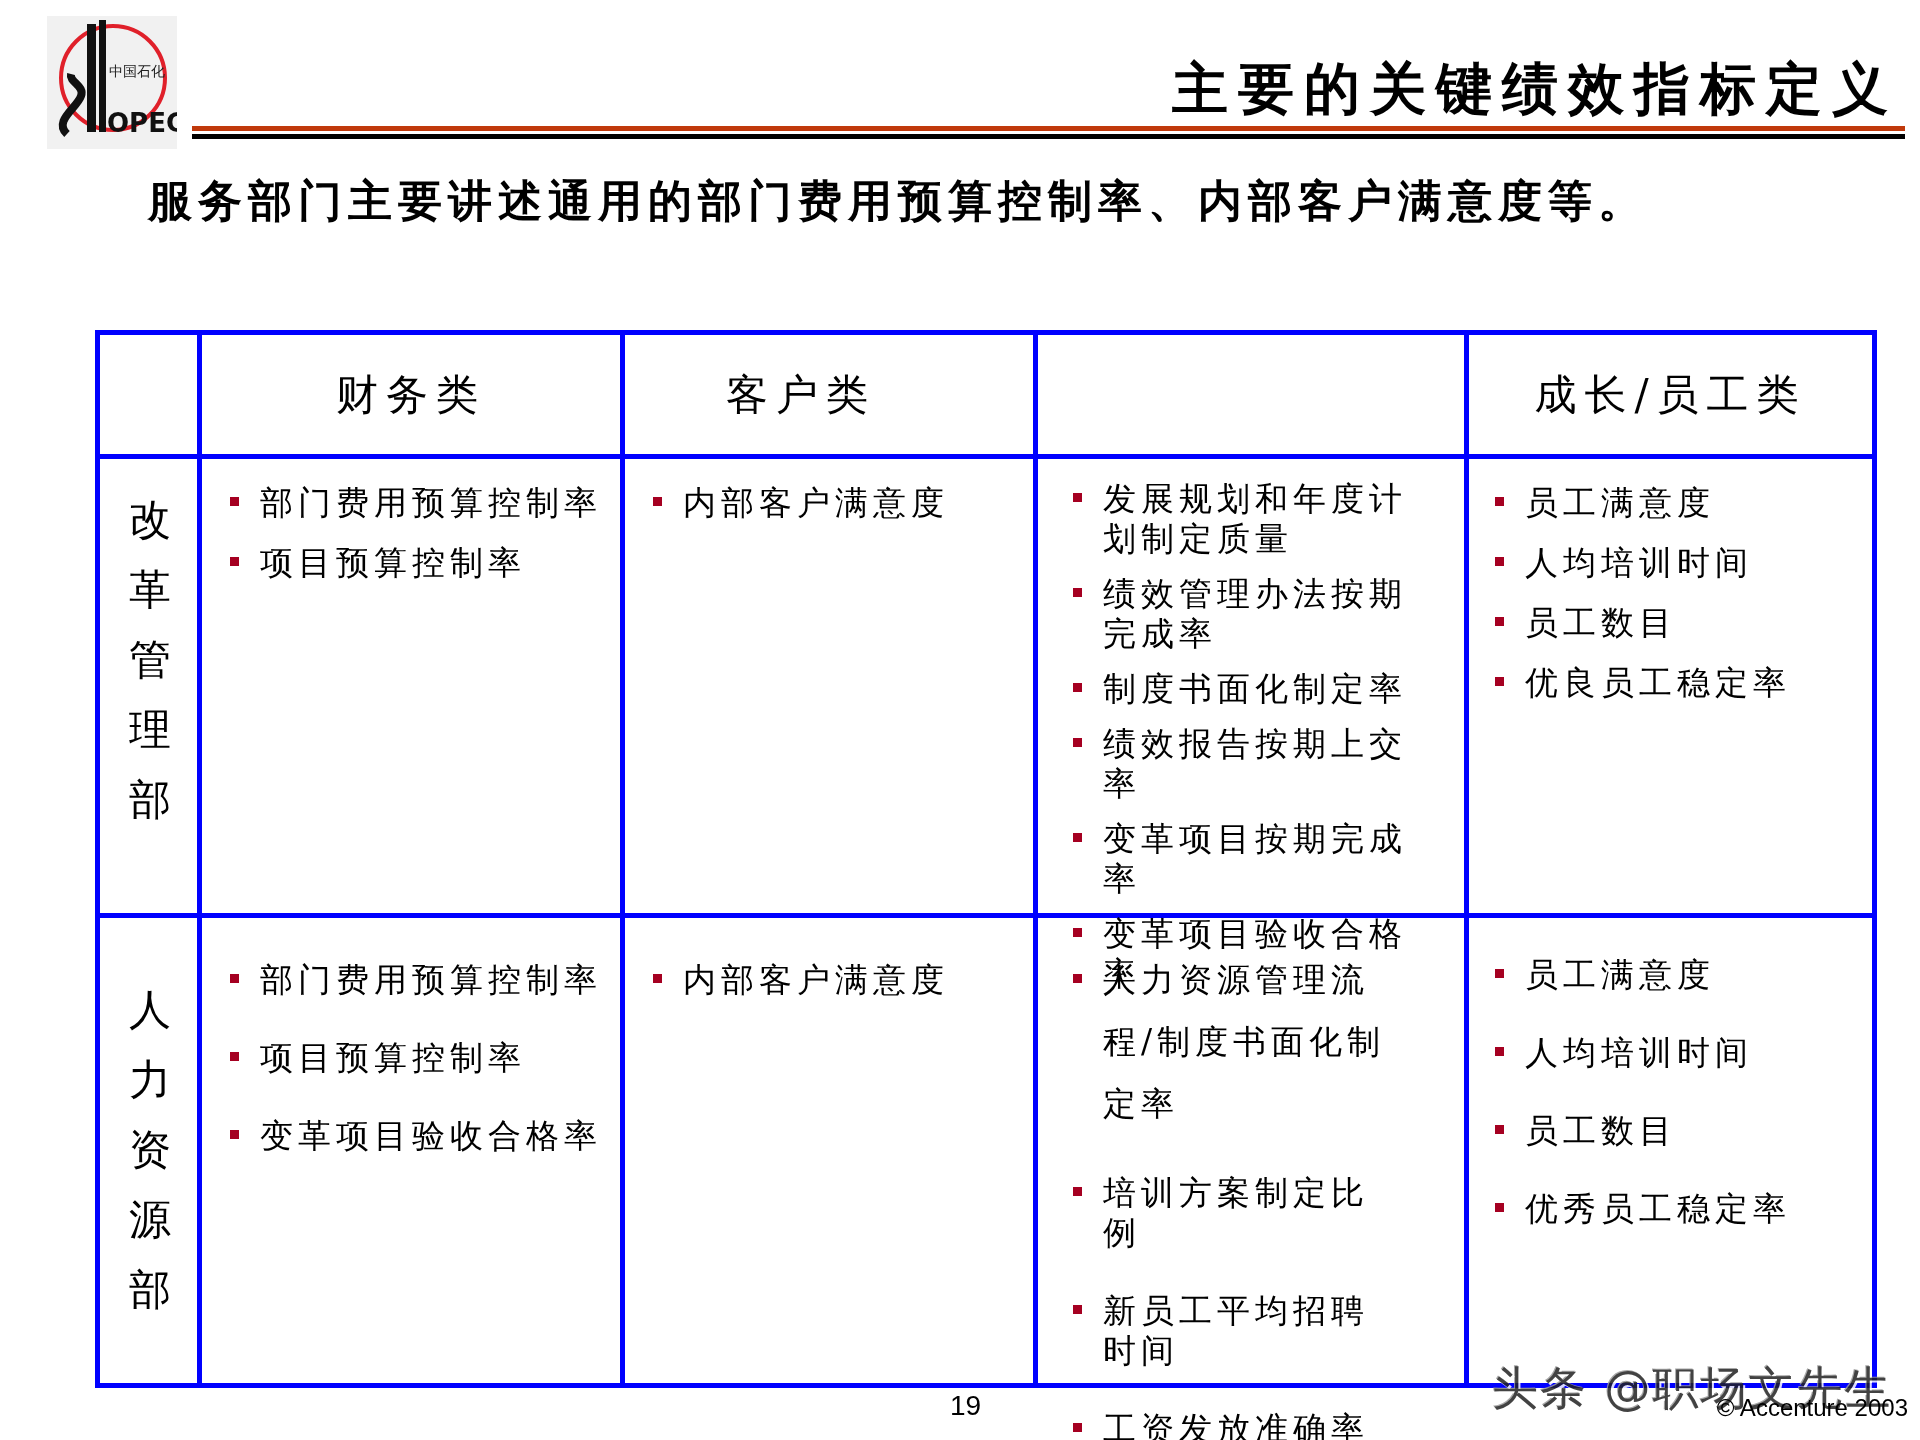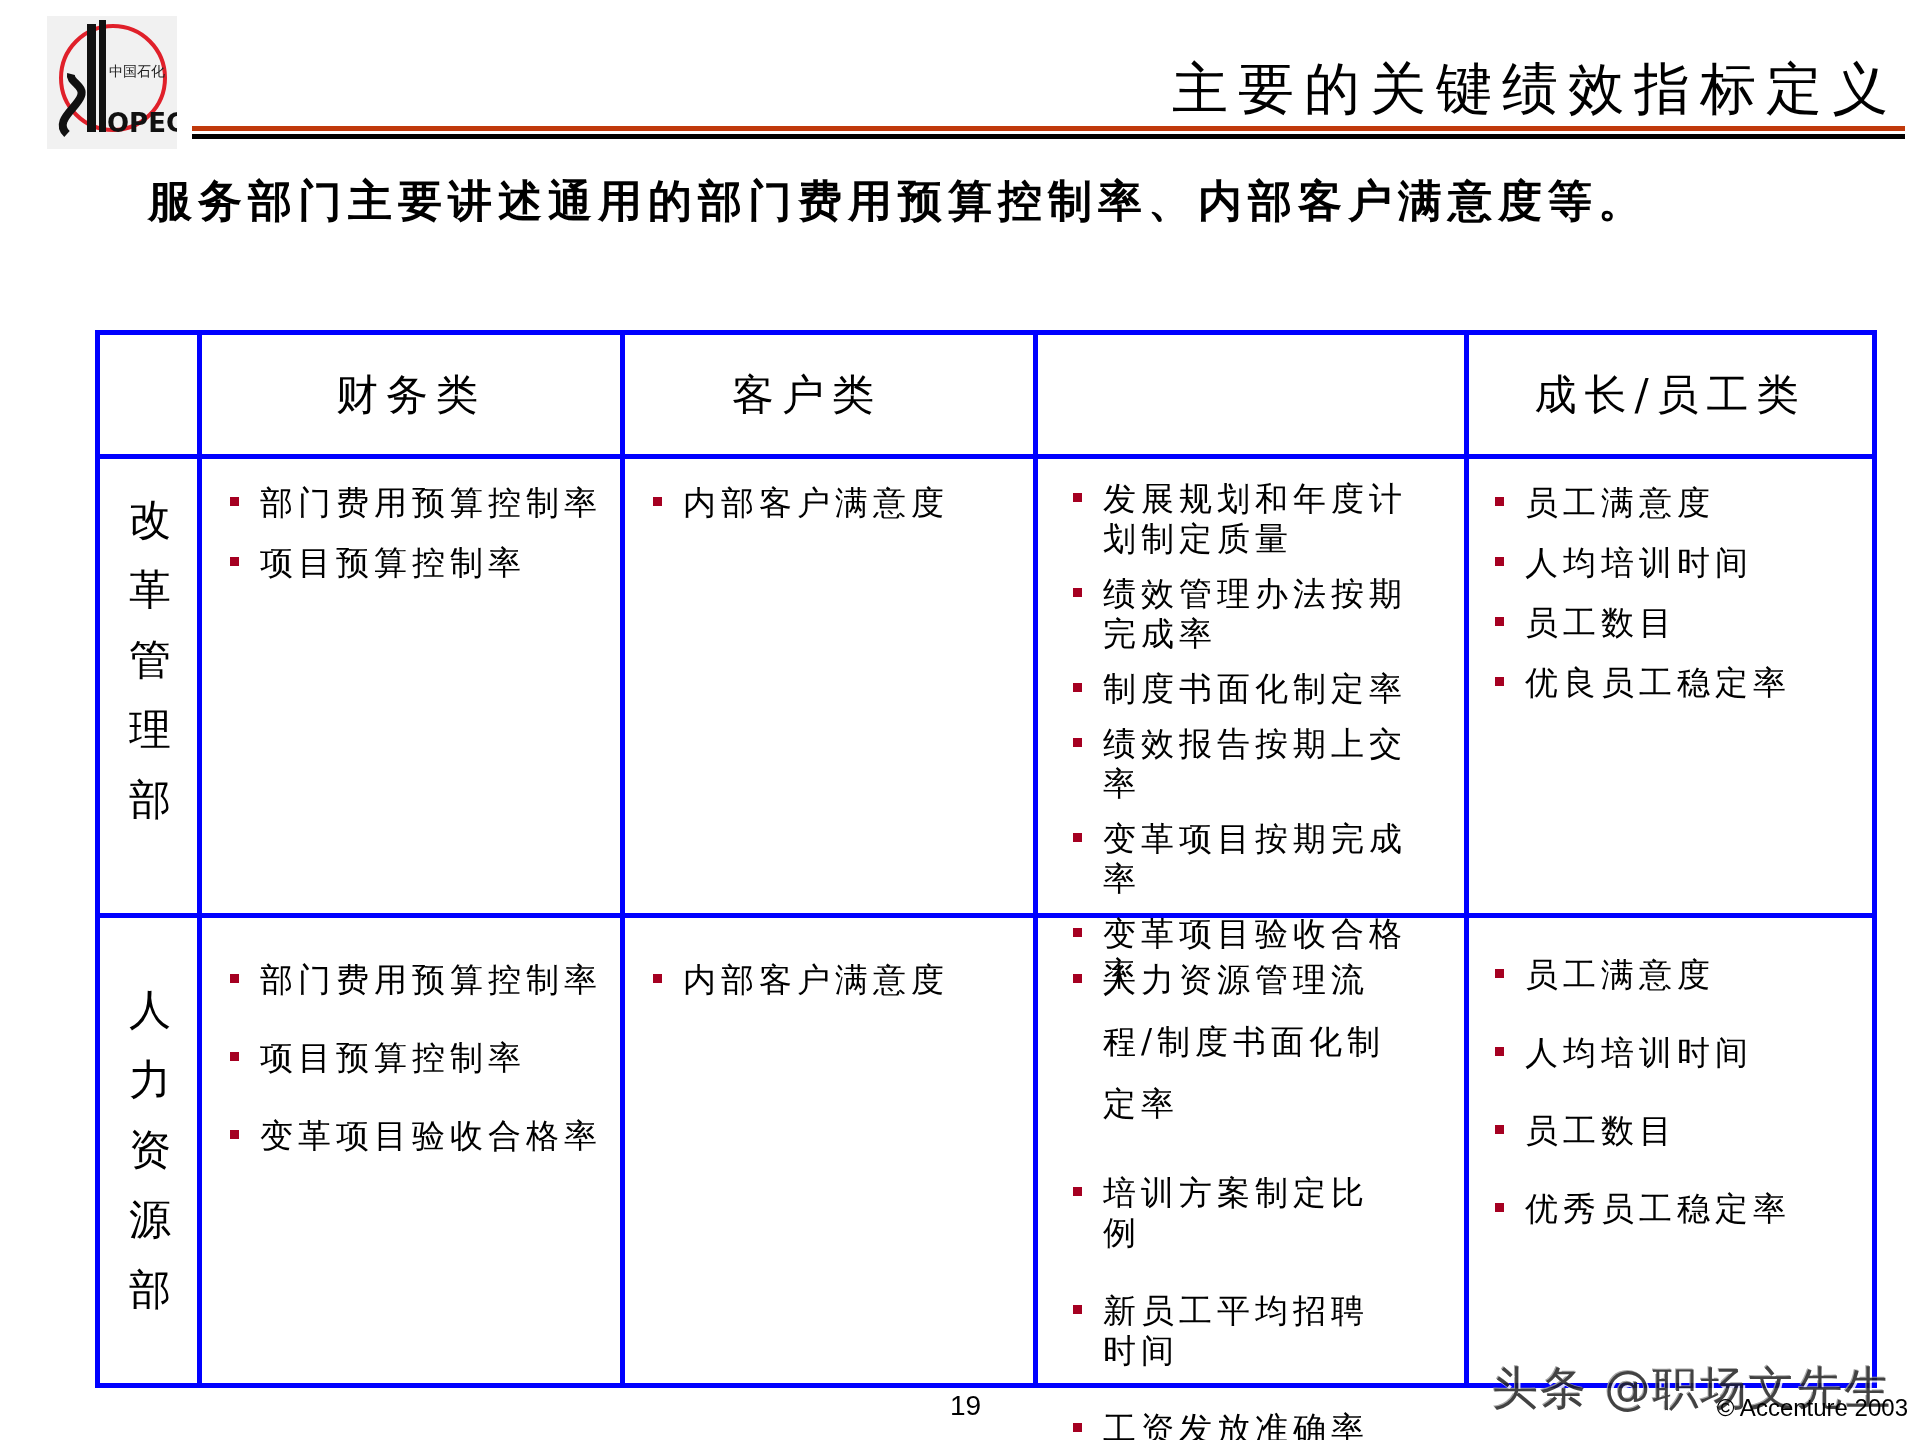--- a/index.html
+++ b/index.html
@@ -2,21 +2,21 @@
 <html><head>
 <meta charset="utf-8">
 <style>
   html, body { margin:0; padding:0; background:#ffffff; }
   body { width:1920px; height:1440px; position:relative; overflow:hidden;
          font-family:"DejaVu Serif","Liberation Serif",serif; color:#000; }
 
   .logo { position:absolute; left:47px; top:16px; width:130px; height:133px; background:#f1f1f1; }
   .logo svg { width:100%; height:100%; display:block; }
 
-  .title { position:absolute; right:22px; top:52px; font-size:56px; font-weight:normal;
+  .title { position:absolute; right:22px; top:52px; font-size:56px; font-weight:bold;
            letter-spacing:10px; font-family:"DejaVu Sans","Liberation Sans",sans-serif; }
   .rule-red { position:absolute; left:192px; right:15px; top:126px; height:5px; background:#c0390b; }
   .rule-black { position:absolute; left:192px; right:15px; top:134px; height:5px; background:#000; }
 
   .subtitle { position:absolute; left:148px; top:172px; font-size:44px; font-weight:bold;
               letter-spacing:6px; font-family:"DejaVu Sans","Liberation Sans",sans-serif; }
 
   .kpi-table { position:absolute; left:95px; top:330px; width:1782px; height:1058px;
                border:5px solid #0000ff; box-sizing:border-box; }
   .vline { position:absolute; top:0; bottom:0; width:5px; background:#0000ff; }
@@ -65,21 +65,21 @@
 
   <div class="vline" style="left:97px"></div>
   <div class="vline" style="left:520px"></div>
   <div class="vline" style="left:933px"></div>
   <div class="vline" style="left:1364px"></div>
 
   <div class="hline" style="top:119px"></div>
   <div class="hline" style="top:578px"></div>
 
   <div class="col-head" style="left:102px;width:418px;">财务类</div>
-  <div class="col-head" style="left:525px;width:352px;margin-left:6px;">客户类</div>
+  <div class="col-head" style="left:525px;width:352px;">客户类</div>
   <div class="col-head" style="left:1369px;width:403px;">成长/员工类</div>
 
   <div class="row-head" style="top:150px;">
     <span>改</span>
     <span>革</span>
     <span>管</span>
     <span>理</span>
     <span>部</span>
   </div>
 

